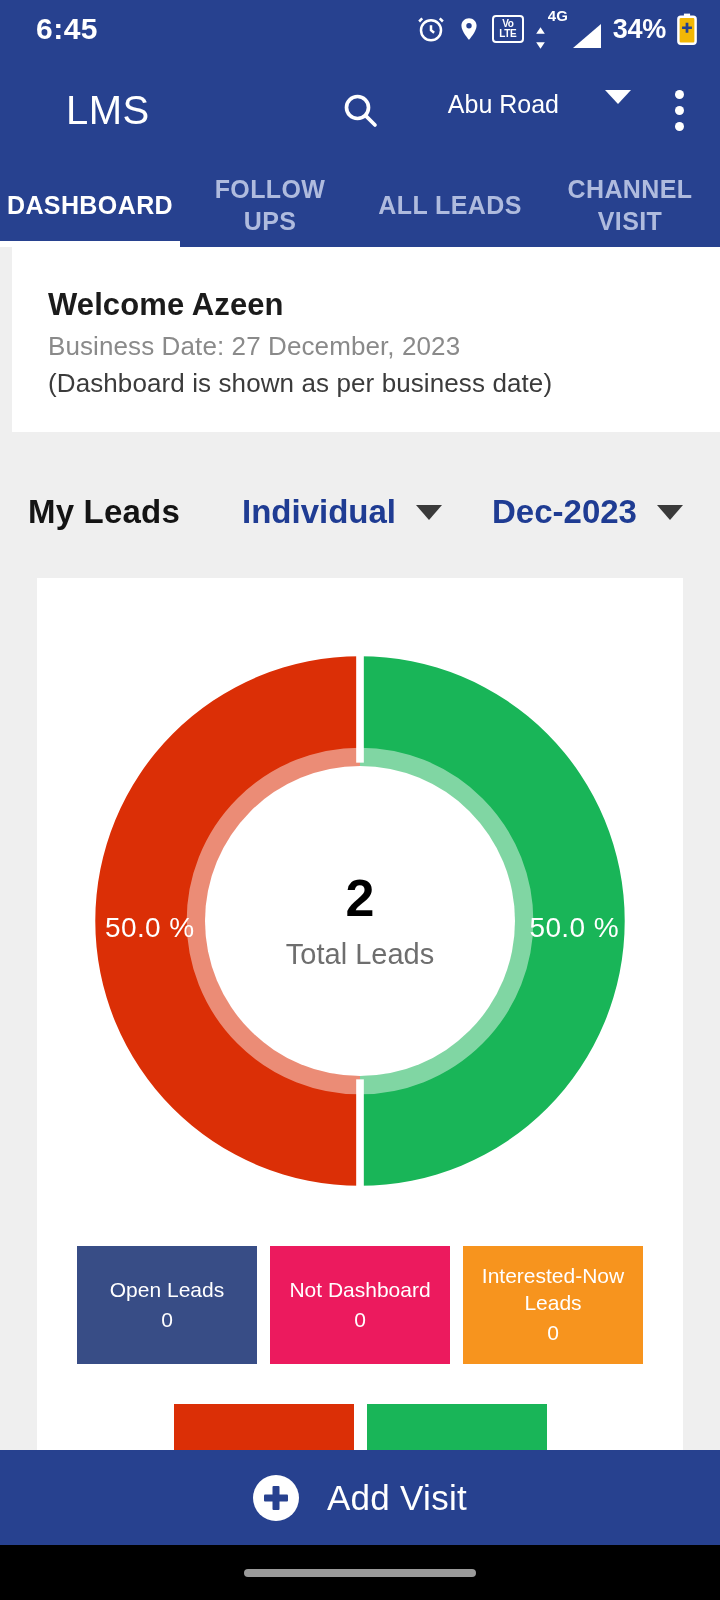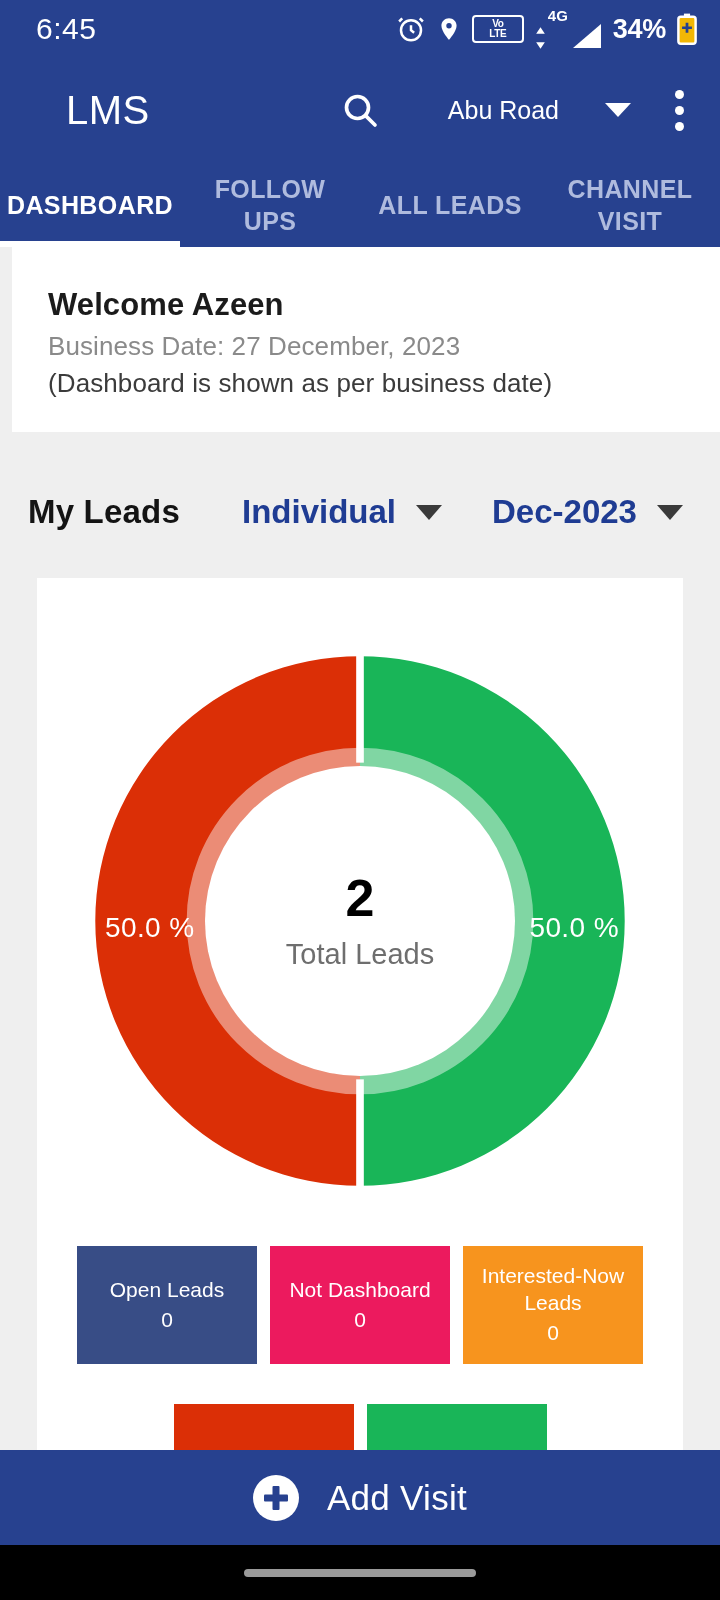--- a/index.html
+++ b/index.html
@@ -17,43 +17,43 @@
   }
 
   
   .statusbar {
     position:absolute; top:0; left:0; width:720px; height:58px;
     background:#27418F;
     display:flex; align-items:center;
     padding:0 22px 0 36px;
     color:#ffffff;
   }
-  .sb-clock { font-size:30px; font-weight:400; letter-spacing:.5px; }
+  .sb-clock { font-size:30px; font-weight:700; letter-spacing:.5px; }
   .sb-right { margin-left:auto; display:flex; align-items:center; gap:10px; }
   .sb-icon { display:flex; align-items:center; justify-content:center; }
   .sb-batt-text { font-size:27px; font-weight:700; letter-spacing:-.3px; }
   .volte {
     border:2.5px solid #fff; border-radius:4px;
     font-size:10px; line-height:10px; font-weight:700;
     padding:2px 2px; text-align:center; color:#fff;
-    width:52px;
+    width:32px;
   }
   .volte i { font-style:normal; display:block; letter-spacing:-.4px;}
   .sig-wrap { display:flex; align-items:flex-end; gap:1px; }
   .g4 { font-size:15px; font-weight:700; line-height:1; margin-bottom:28px;}
 
   
   .appbar {
     position:absolute; top:58px; left:0; width:720px; height:104px;
     background:#27418F;
     display:flex; align-items:center;
     padding:0 20px 0 66px;
   }
   .app-title { color:#fff; font-size:40px; font-weight:400; letter-spacing:.5px; }
-  .appbar-actions { margin-left:auto; display:flex; align-items:center; gap:8px; }
+  .appbar-actions { margin-left:auto; display:flex; align-items:flex-start; gap:8px; }
   .ab-search { padding:0 16px; display:flex; align-items:center; cursor:pointer; }
   .ab-location {
     color:#fff; font-size:25px; font-weight:400; padding-left:44px;
   }
   .caret-down {
     width:0;height:0;border-left:13px solid transparent;border-right:13px solid transparent;
     border-top:14px solid #fff; margin:0 30px 0 38px;
   }
   .ab-more { padding:0 16px 0 6px; display:flex; flex-direction:column; gap:7px; align-items:center; cursor:pointer;}
   .ab-more span { width:9px;height:9px;border-radius:50%;background:#fff;display:block; }

